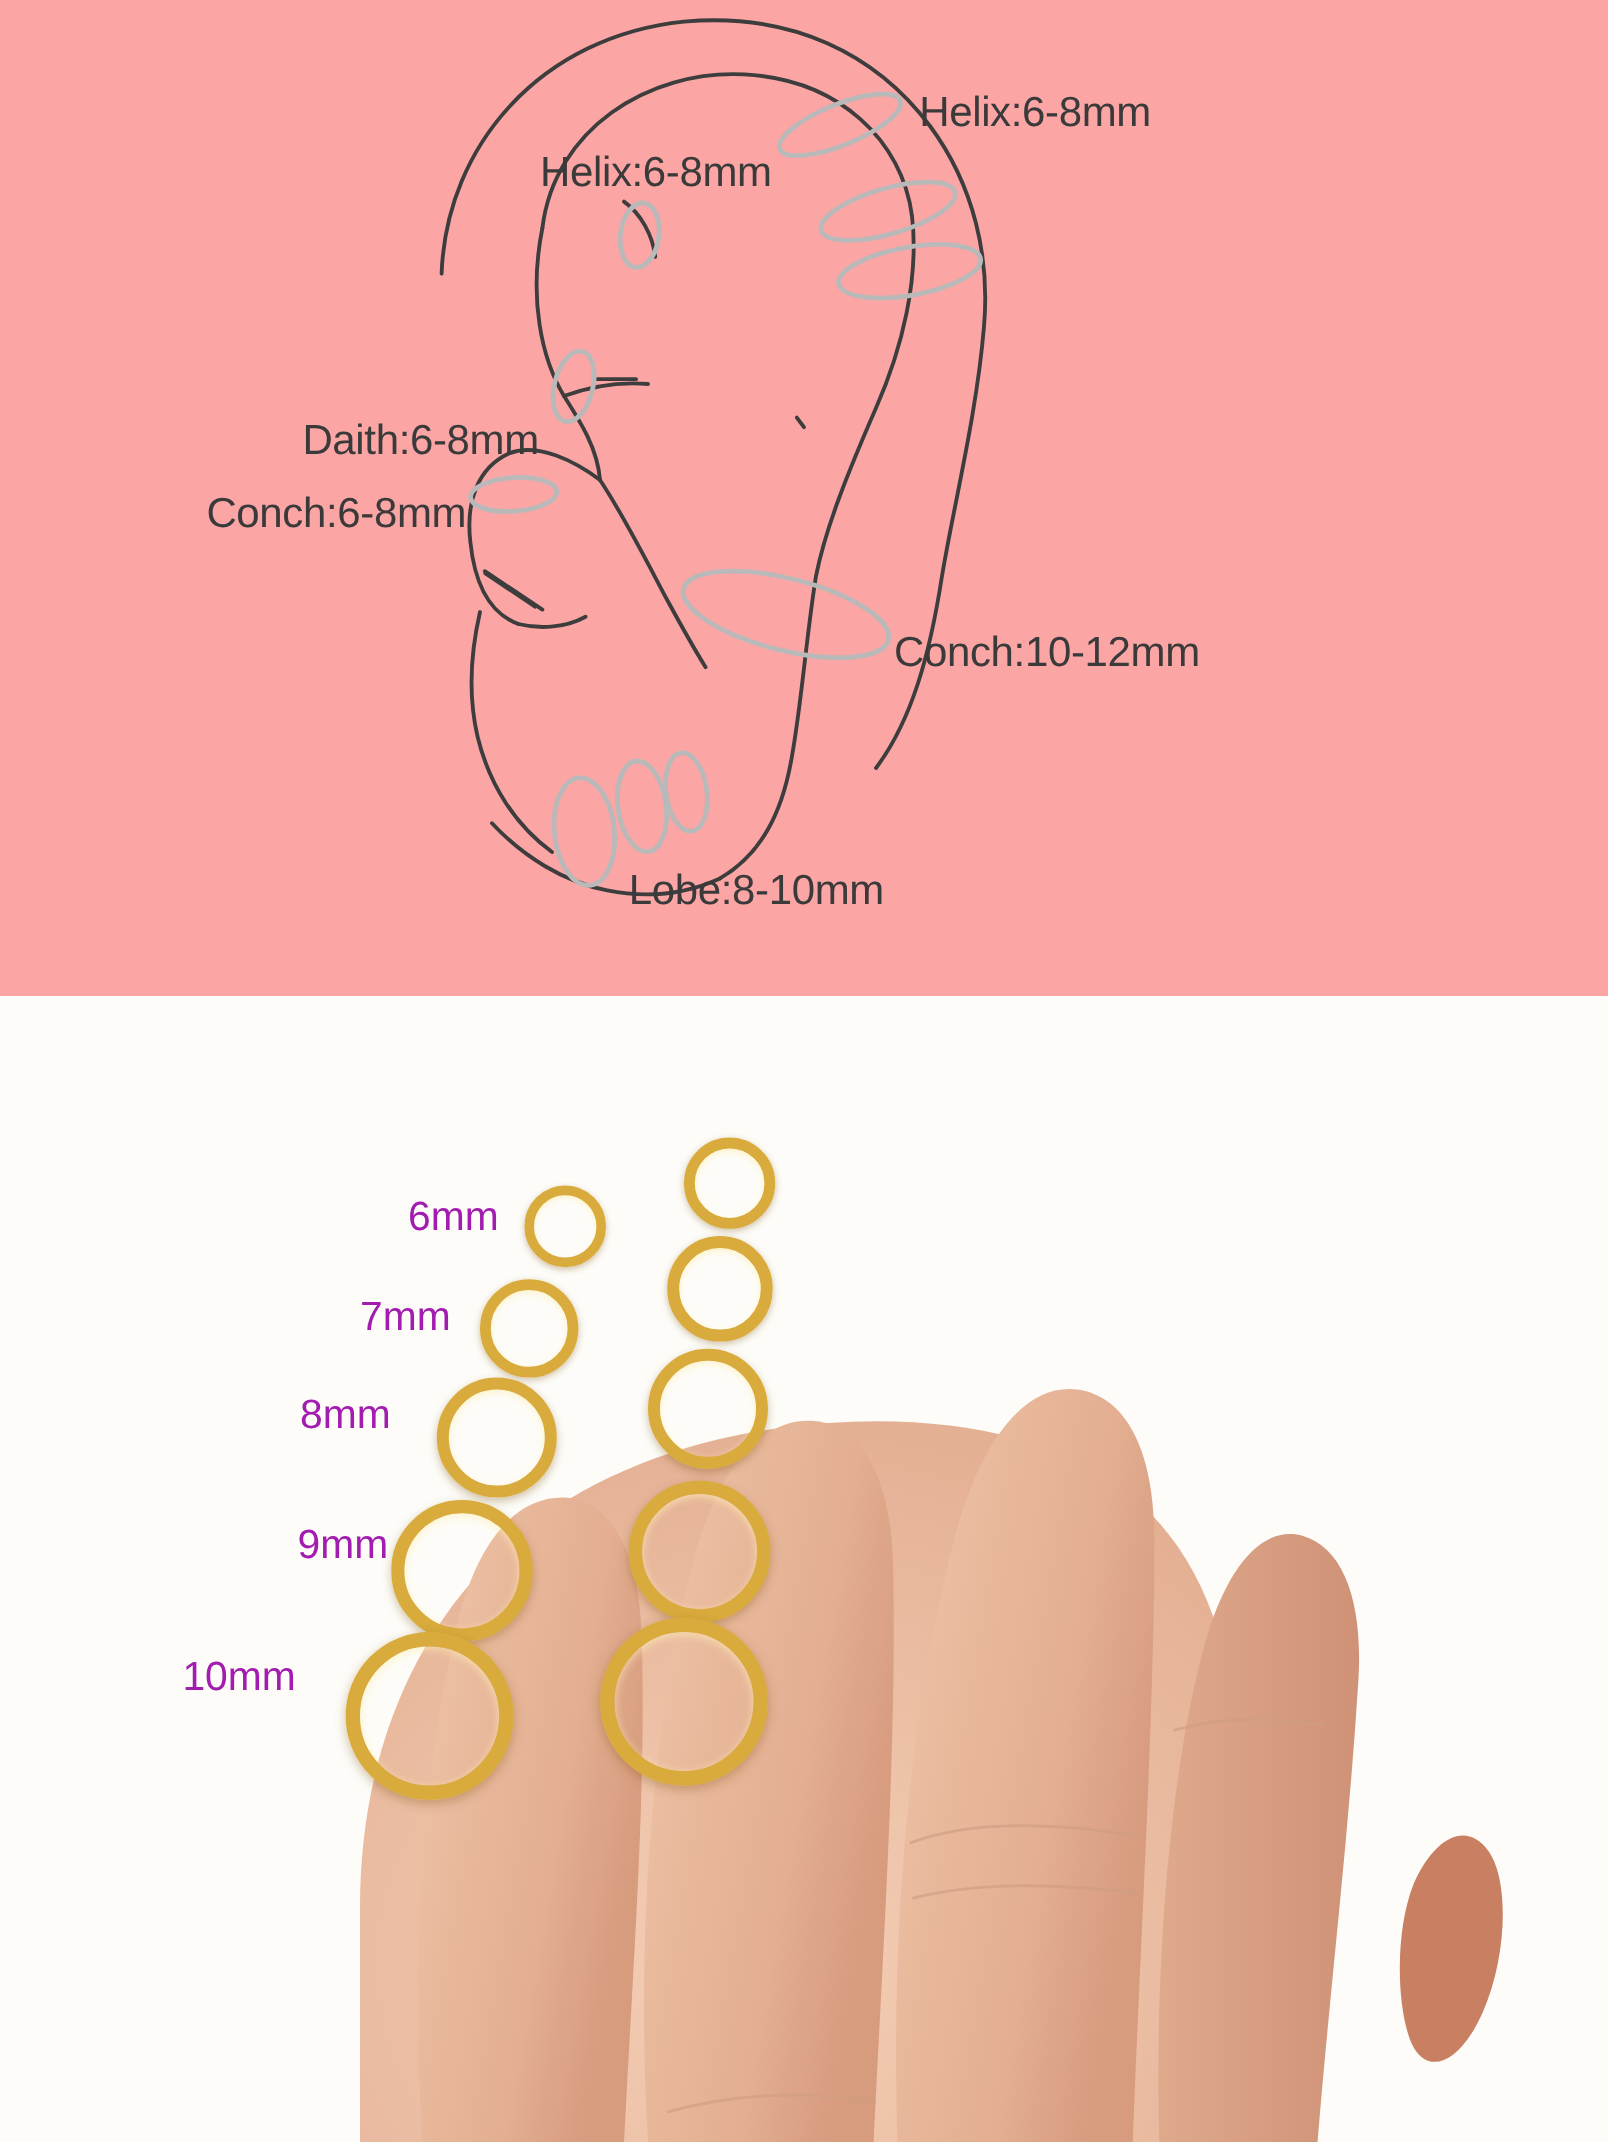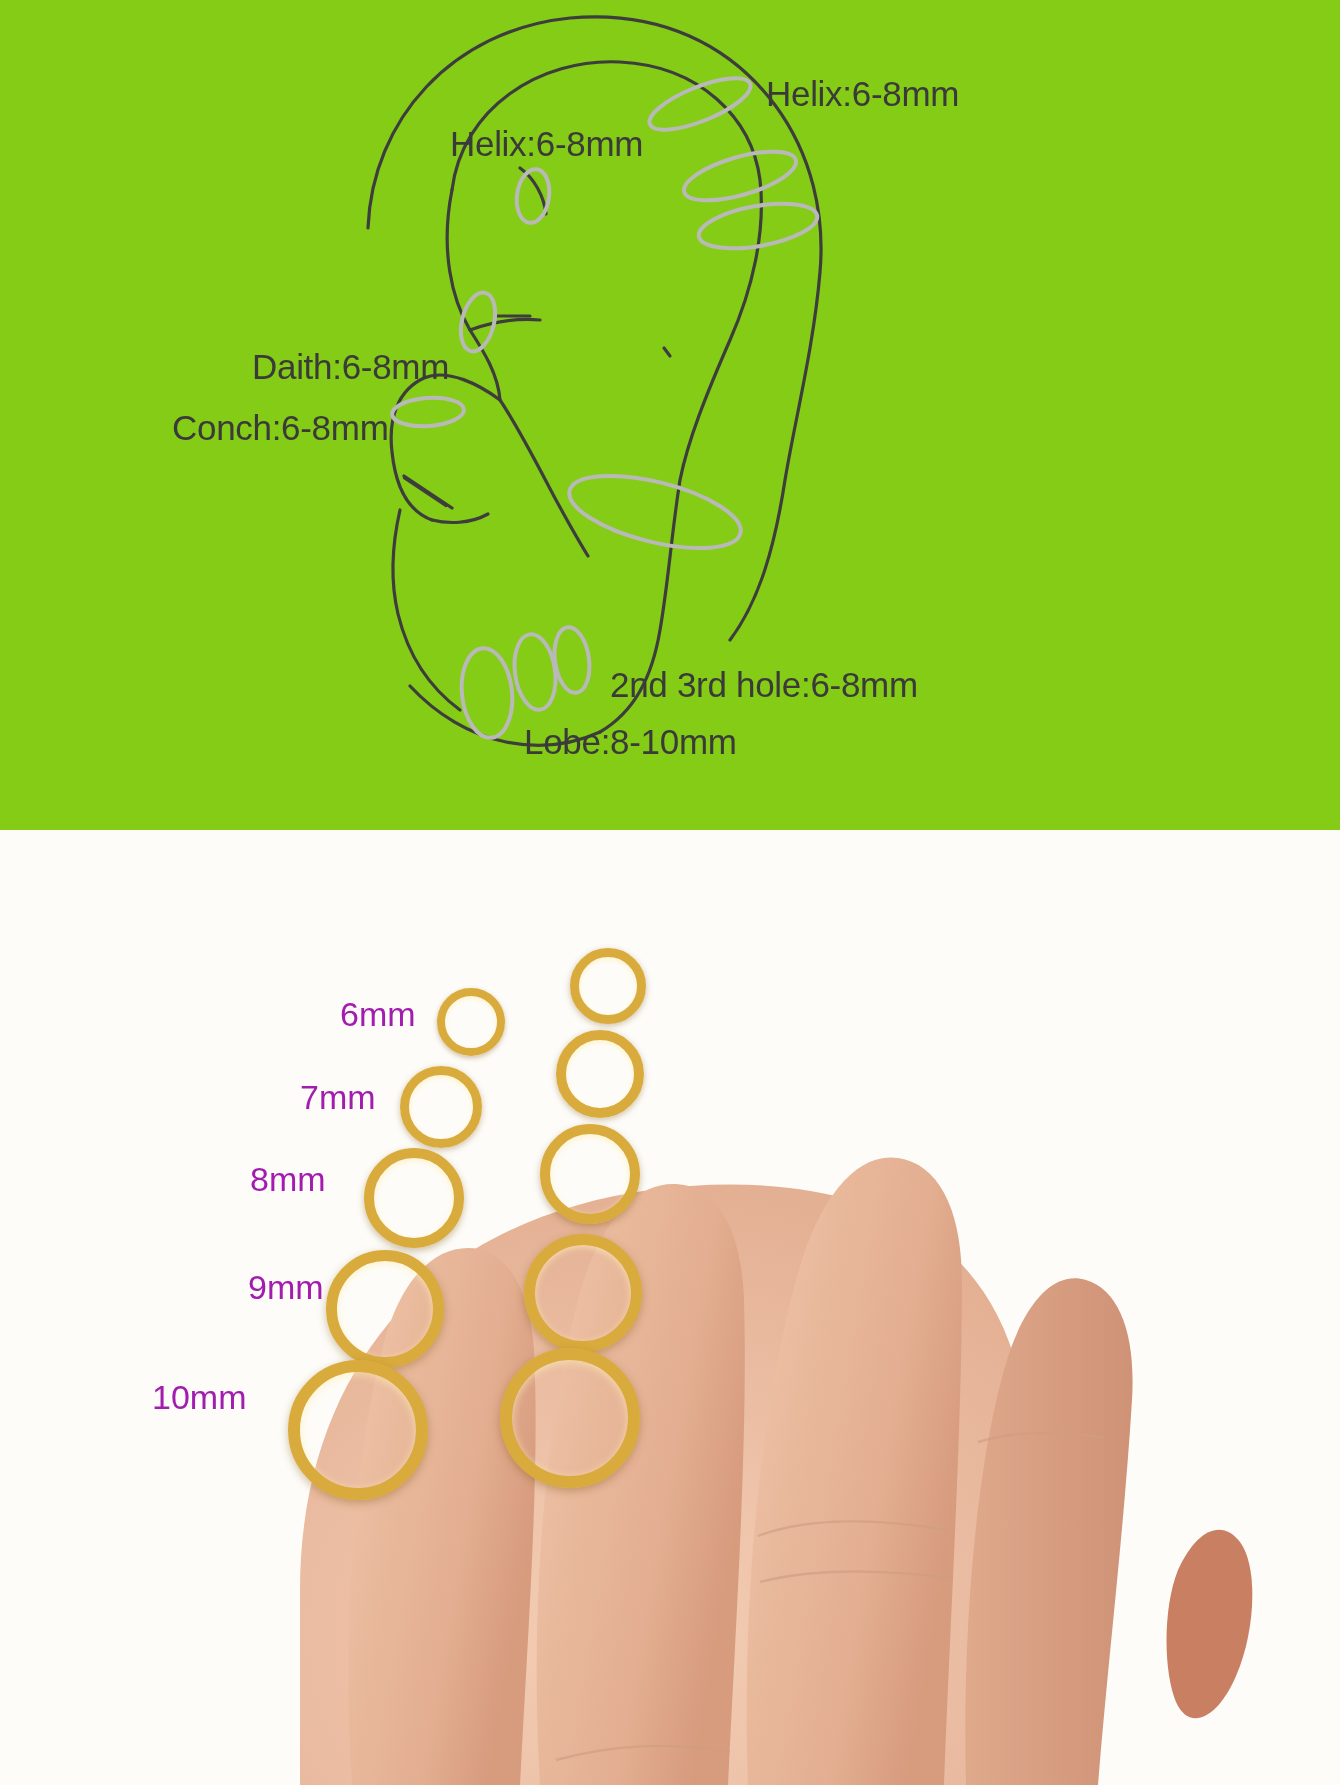--- a/index.html
+++ b/index.html
@@ -16,21 +16,21 @@
     overflow: hidden;
     font-family: "Liberation Sans", "DejaVu Sans", sans-serif;
   }
 
   
   #ear-section {
     position: absolute;
     left: 0; top: 0;
     width: 1340px;
     height: 830px;
-    background: #84cc16;
+    background: #fca5a5;
   }
   #ear-svg {
     position: absolute;
     left: 0; top: 0;
     width: 1340px;
     height: 830px;
   }
   .ear-label {
     position: absolute;
     color: #3a3a3a;
@@ -155,21 +155,21 @@
 
       <g fill="none" stroke="#3d3d3d" stroke-width="2.4" stroke-linecap="round">
         <path d="M404,478 L446,506"></path>
       </g>
     </svg>
 
     <div class="ear-label lbl-helix">Helix:6-8mm</div>
     <div class="ear-label lbl-rook">Helix:6-8mm</div>
     <div class="ear-label lbl-daith">Daith:6-8mm</div>
     <div class="ear-label lbl-tragus">Conch:6-8mm</div>
-    <div class="ear-label lbl-hole23">2nd 3rd hole:6-8mm</div>
+    <div class="ear-label lbl-conch">Conch:10-12mm</div>
     <div class="ear-label lbl-lobe">Lobe:8-10mm</div>
   </div>
 
   <div id="hand-section">
 
     <svg id="hand-svg" viewBox="0 0 1340 955">
       <defs>
         <linearGradient id="skin" x1="0" y1="0" x2="1" y2="0.5">
           <stop offset="0%" stop-color="#f0c6ac"></stop>
           <stop offset="35%" stop-color="#e9b99c"></stop>

